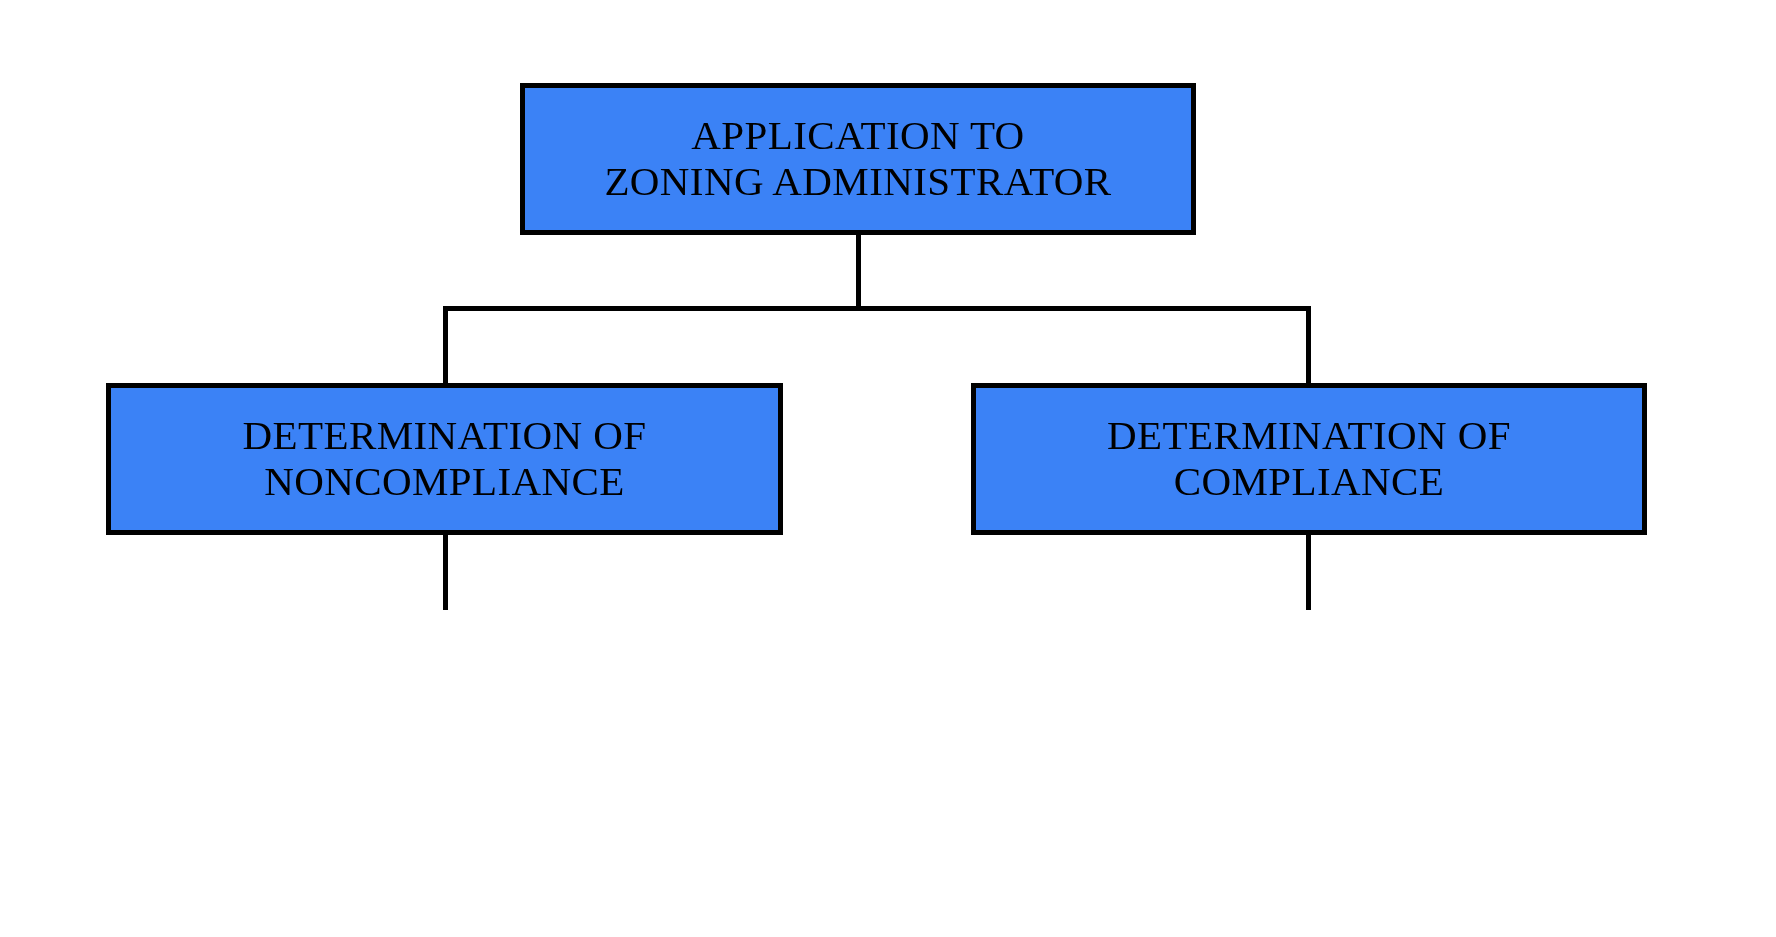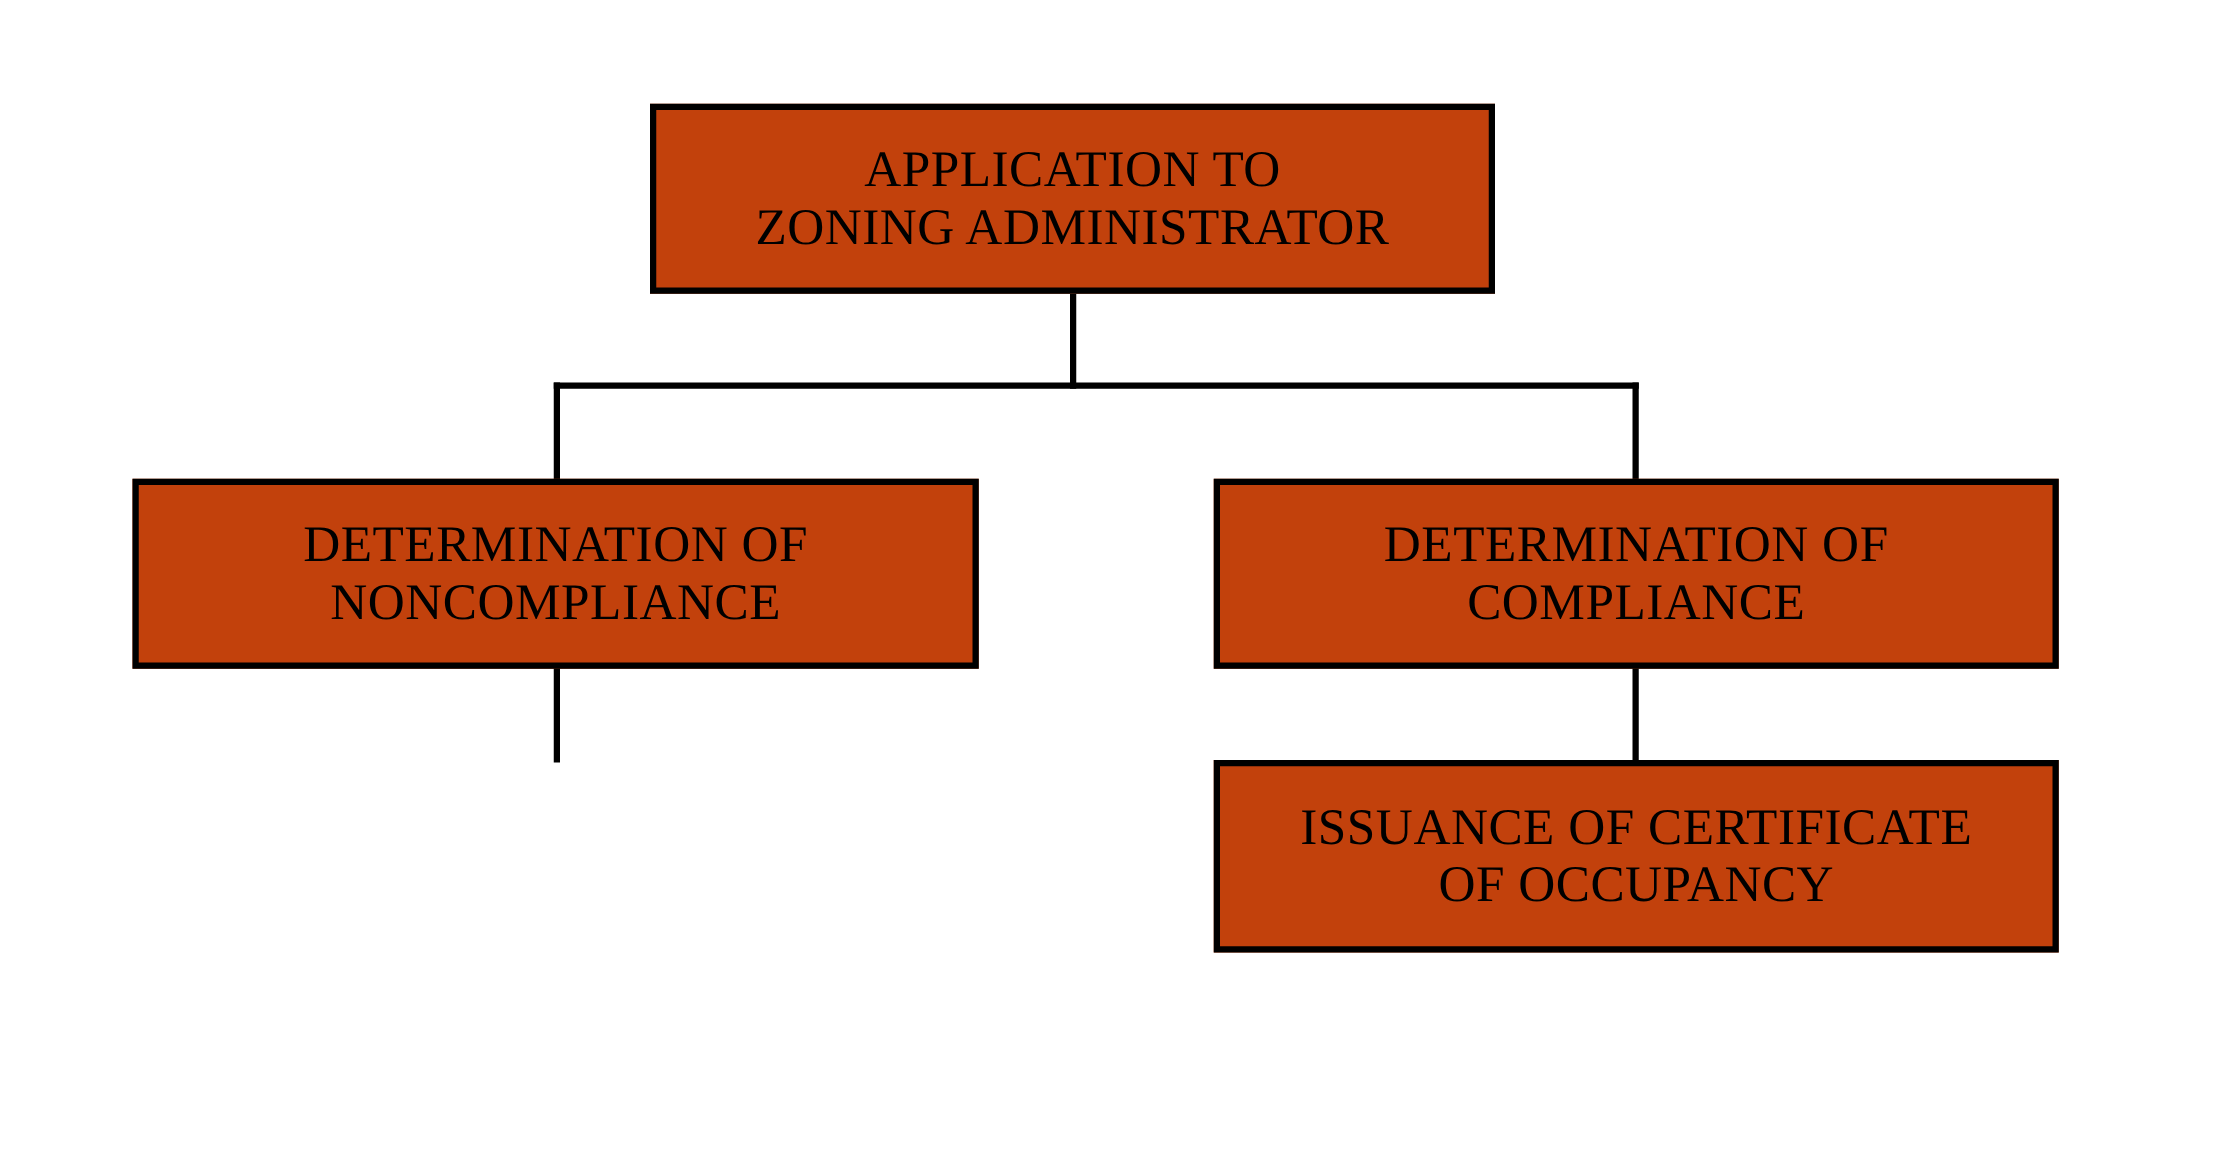--- a/index.html
+++ b/index.html
@@ -17,21 +17,21 @@
     width: 1776px;
     height: 937px;
     background: #ffffff;
     overflow: hidden;
   }
 
   
   .node-box {
     position: absolute;
     box-sizing: border-box;
-    background: #c2410c;
+    background: #3b82f6;
     border: 5px solid #000000;
     display: flex;
     align-items: center;
     justify-content: center;
     text-align: center;
   }
   .node-label {
     display: block;
     width: 100%;
     color: #000000;
@@ -141,18 +141,14 @@
     <span class="node-label">DETERMINATION OF
 NONCOMPLIANCE</span>
   </div>
 
   <div class="node-box" id="node-compliance">
     <span class="node-label">DETERMINATION OF
 COMPLIANCE</span>
   </div>
 
 
-  <div class="node-box" id="node-occupancy">
-    <span class="node-label">ISSUANCE OF CERTIFICATE
-OF OCCUPANCY</span>
-  </div>
 
 </div>
 
 </body></html>

